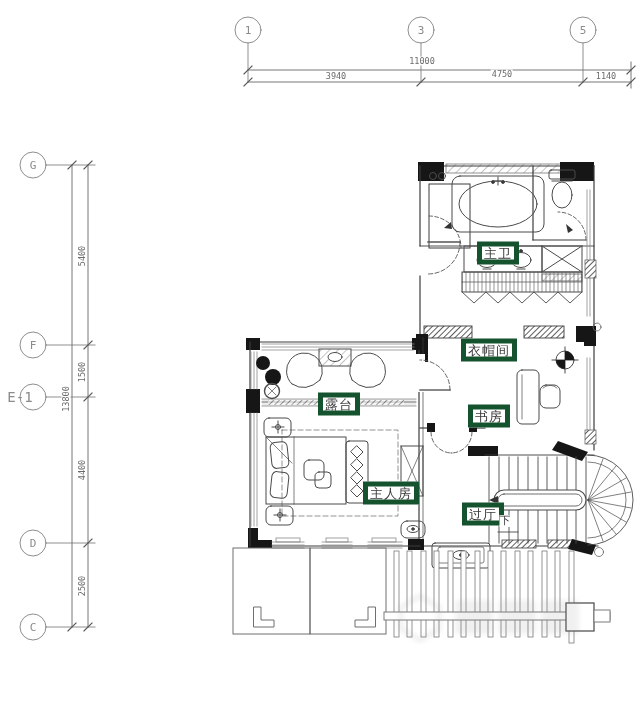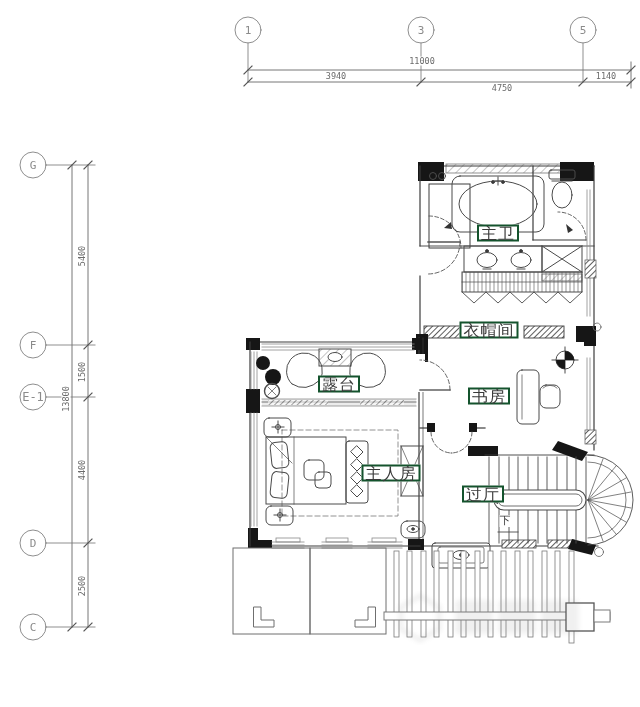--- a/index.html
+++ b/index.html
@@ -3,21 +3,21 @@
 <meta charset="utf-8">
 <style>
   html,body{margin:0;padding:0;background:#fff;}
   .canvas{position:relative;width:640px;height:707px;background:#fff;overflow:hidden;
           font-family:"DejaVu Sans",sans-serif;}
   svg{position:absolute;left:0;top:0;}
   .lbl{position:absolute;transform:translate(-50%,-50%);white-space:nowrap;}
   .dim{font-family:"DejaVu Sans Mono",monospace;font-size:8.5px;color:#6a6a6a;background:#fff;padding:0 1px;line-height:9px;}
   .dim.rot{transform:translate(-50%,-50%) rotate(-90deg);}
   .bubble{font-family:"DejaVu Sans Mono",monospace;font-size:11px;color:#8b8b8b;line-height:11px;}
-  .room{font-size:16px;color:#3a3a3a;border:2px solid #14532d;background:#fff;padding:0 2px;line-height:13px;letter-spacing:1px;}
+  .room{font-size:13px;color:#3a3a3a;border:5px solid #14532d;background:#fff;padding:0 2px;line-height:13px;letter-spacing:1px;margin-top:20px;}
   .plain{font-size:11px;color:#3a3a3a;background:#fff;line-height:12px;}
 </style>
 </head>
 <body>
 
 <div class="canvas">
 
 <svg width="640" height="707" viewBox="0 0 640 707" stroke-linecap="square" fill="none">
   <defs>
     <pattern id="hA" width="6" height="6" patternUnits="userSpaceOnUse" patternTransform="rotate(45)">
@@ -376,27 +376,27 @@
     <rect x="498" y="600" width="38" height="34" rx="4" fill="#8a8a8a"></rect>
     <rect x="541" y="600" width="38" height="34" rx="4" fill="#8a8a8a"></rect>
   </g>
 </svg>
 
 <span class="lbl bubble" style="left:248px;top:30px">1</span>
 <span class="lbl bubble" style="left:421px;top:30px">3</span>
 <span class="lbl bubble" style="left:583px;top:30px">5</span>
 <span class="lbl bubble" style="left:33px;top:165px">G</span>
 <span class="lbl bubble" style="left:33px;top:345px">F</span>
-<span class="lbl bubble" style="left:33px;top:397px;font-size:12px">E-1</span>
+<span class="lbl bubble" style="left:20px;top:397px;font-size:14px">E-1</span>
 <span class="lbl bubble" style="left:33px;top:543px">D</span>
 <span class="lbl bubble" style="left:33px;top:627px">C</span>
 
 <span class="lbl dim" style="left:422px;top:61px">11000</span>
 <span class="lbl dim" style="left:336px;top:76px">3940</span>
-<span class="lbl dim" style="left:502px;top:88px">4750</span>
+<span class="lbl dim" style="left:502px;top:74px">4750</span>
 <span class="lbl dim" style="left:606px;top:76px">1140</span>
 
 <span class="lbl dim rot" style="left:66px;top:399px">13800</span>
 <span class="lbl dim rot" style="left:82px;top:256px">5400</span>
 <span class="lbl dim rot" style="left:82px;top:372px">1500</span>
 <span class="lbl dim rot" style="left:82px;top:470px">4400</span>
 <span class="lbl dim rot" style="left:82px;top:586px">2500</span>
 
 <span class="lbl room" style="left:498px;top:233px">主卫</span>
 <span class="lbl room" style="left:489px;top:330px">衣帽间</span>

